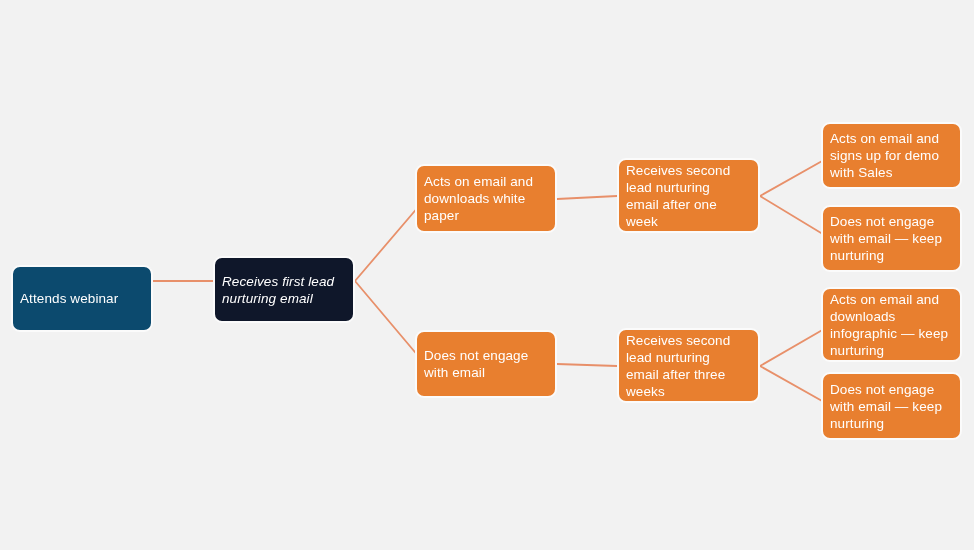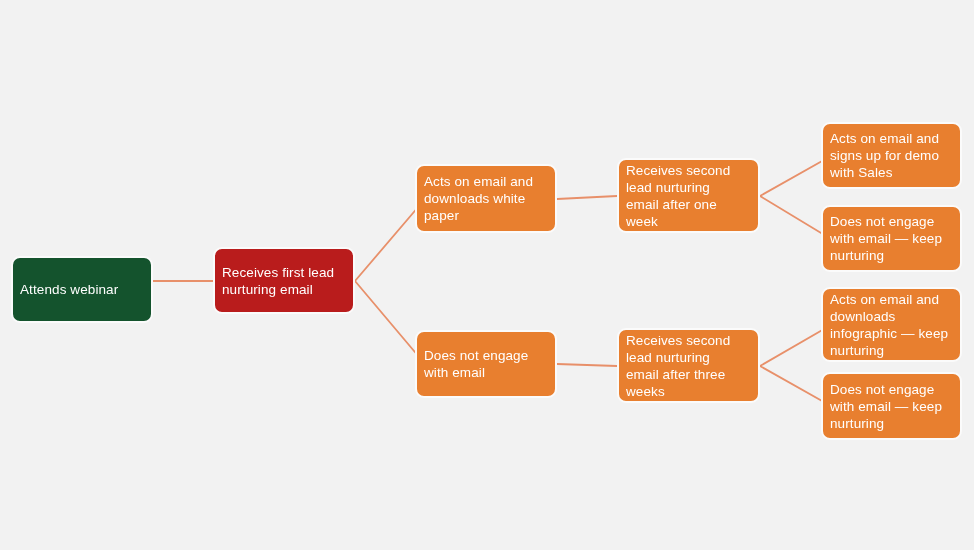--- a/index.html
+++ b/index.html
@@ -61,24 +61,24 @@
       <line x1="355" y1="281" x2="425" y2="199" stroke="#e8906a" stroke-width="1.8" stroke-linecap="round"></line>
       <line x1="355" y1="281" x2="425" y2="364" stroke="#e8906a" stroke-width="1.8" stroke-linecap="round"></line>
       <line x1="557" y1="199" x2="617" y2="196" stroke="#e8906a" stroke-width="1.8" stroke-linecap="round"></line>
       <line x1="557" y1="364" x2="617" y2="366" stroke="#e8906a" stroke-width="1.8" stroke-linecap="round"></line>
       <line x1="760" y1="196" x2="831" y2="156" stroke="#e8906a" stroke-width="1.8" stroke-linecap="round"></line>
       <line x1="760" y1="196" x2="831" y2="239" stroke="#e8906a" stroke-width="1.8" stroke-linecap="round"></line>
       <line x1="760" y1="366" x2="831" y2="325" stroke="#e8906a" stroke-width="1.8" stroke-linecap="round"></line>
       <line x1="760" y1="366" x2="831" y2="406" stroke="#e8906a" stroke-width="1.8" stroke-linecap="round"></line>
     </svg>
   <div id="nodes">
-      <div class="node" style="left: 11px; top: 256px; width: 142px; height: 67px; background: #14532d; border-color: rgb(251, 251, 251); color: rgb(255, 255, 255);">
+      <div class="node" style="left: 11px; top: 265px; width: 142px; height: 67px; background: #0c4a6e; border-color: rgb(251, 251, 251); color: rgb(255, 255, 255);">
         <span class="label">Attends webinar</span>
       </div>
-      <div class="node" style="left: 213px; top: 247px; width: 142px; height: 67px; background: #b91c1c; border-color: rgb(251, 251, 251); color: rgb(255, 255, 255);">
+      <div class="node" style="left: 213px; top: 256px; width: 142px; height: 67px; background: #0f172a; border-color: rgb(251, 251, 251); color: rgb(255, 255, 255); font-style: italic;">
         <span class="label">Receives first lead
 nurturing email</span>
       </div>
       <div class="node" style="left: 415px; top: 164px; width: 142px; height: 69px; background: rgb(232, 127, 47); border-color: rgb(251, 251, 251); color: rgb(255, 255, 255);">
         <span class="label">Acts on email and
 downloads white
 paper</span>
       </div>
       <div class="node" style="left: 415px; top: 330px; width: 142px; height: 68px; background: rgb(232, 127, 47); border-color: rgb(251, 251, 251); color: rgb(255, 255, 255);">
         <span class="label">Does not engage

